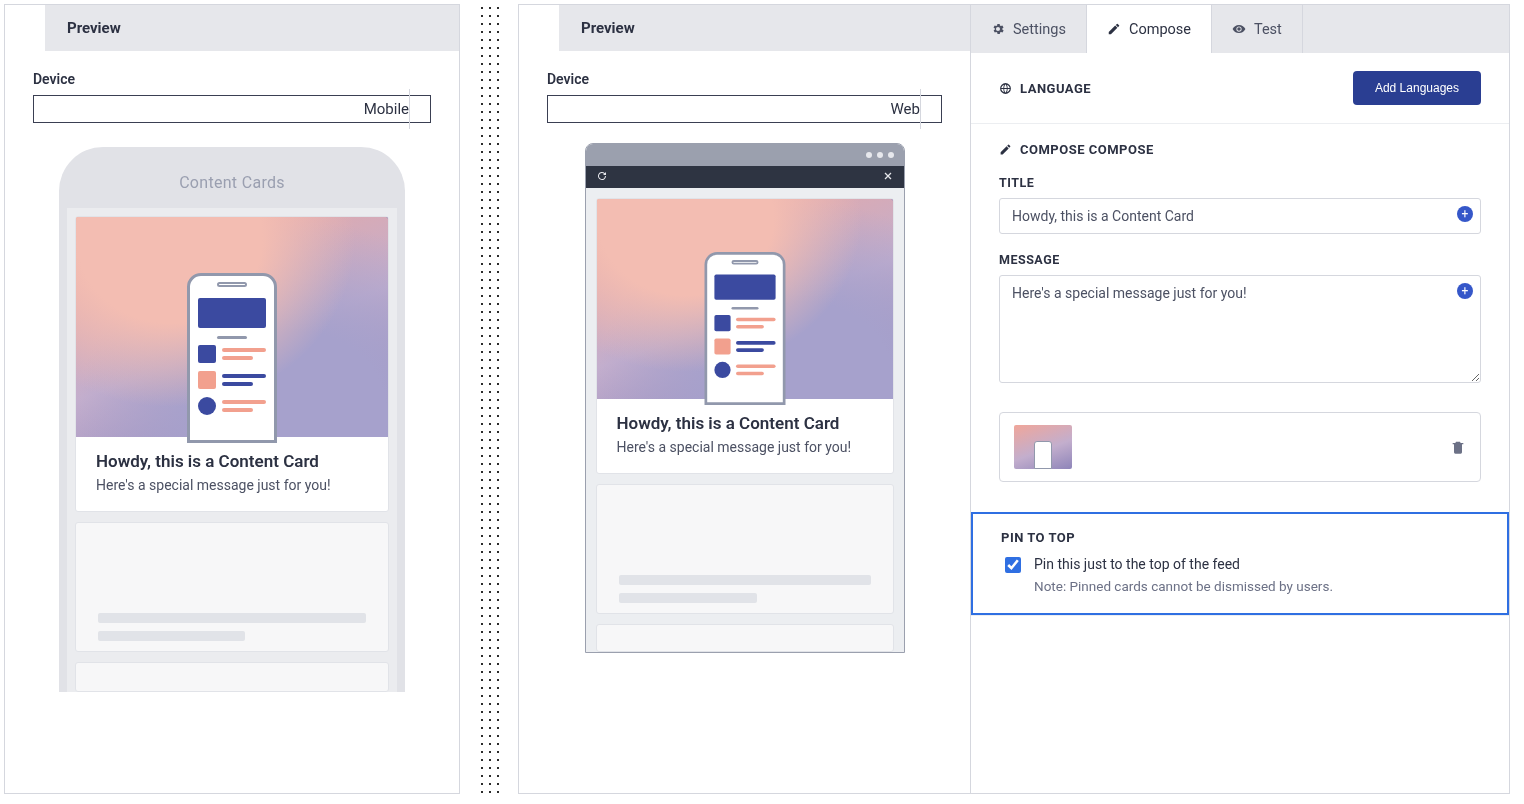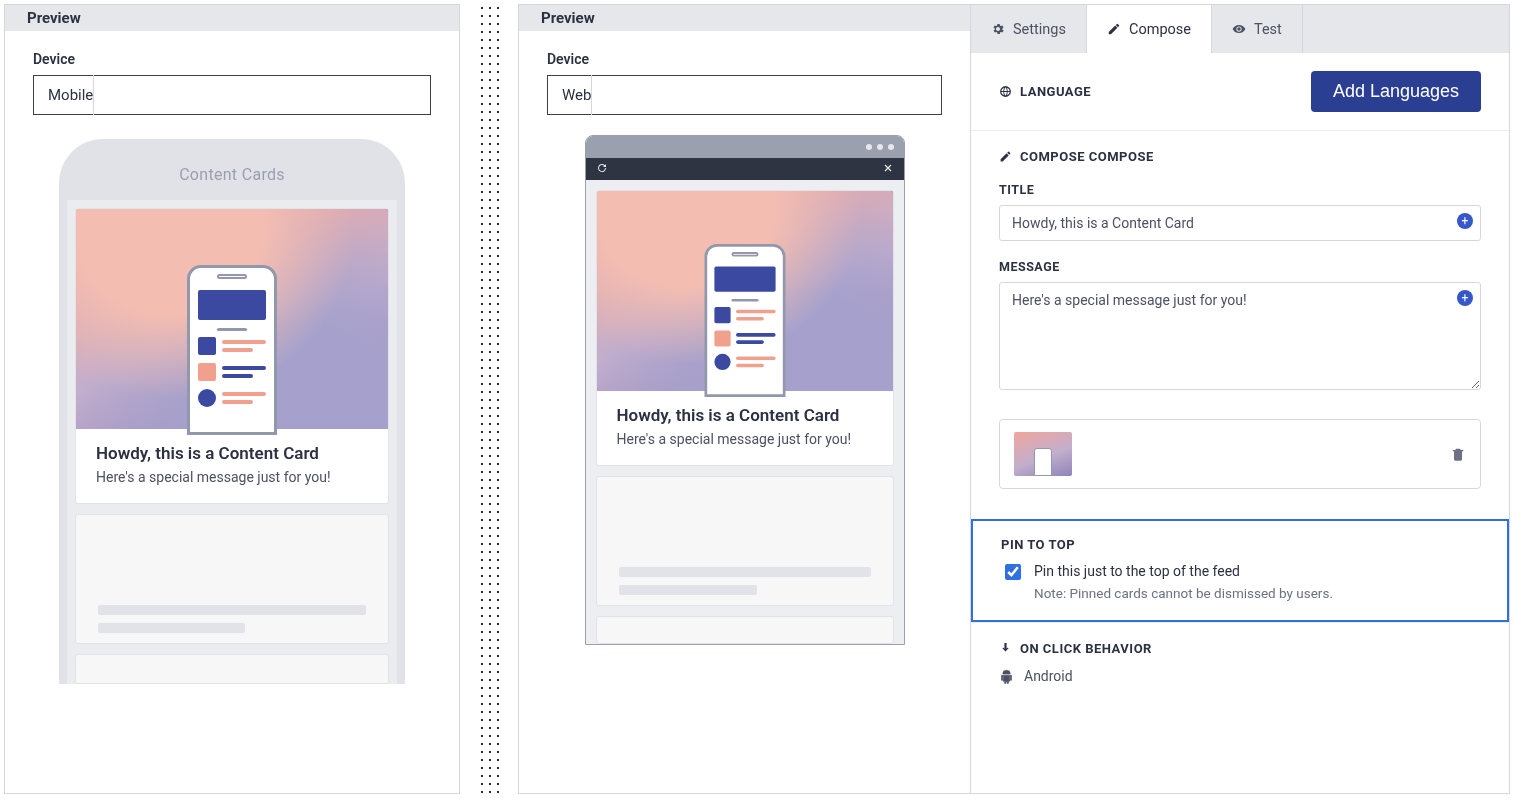--- a/index.html
+++ b/index.html
@@ -18,39 +18,40 @@
   
   .panel {
     border: 1px solid #d5d7de;
     background: #fff;
     display: flex;
     flex-direction: column;
     overflow: hidden;
   }
   .panel-header {
     background: #e6e7eb;
-    padding: 4px 22px;
+    padding: 14px 22px;
     font-weight: 700;
     font-size: 15px;
     color: #2c3142;
+    margin-left: 40px;
   }
   .panel-body { padding: 20px 28px 0; }
   .label {
     font-weight: 600;
     font-size: 14px;
     color: #2c3142;
     margin-bottom: 8px;
   }
   
   .select {
     display: flex;
     align-items: center;
-    justify-content: flex-start;
+    justify-content: flex-end;
     border: 1px solid #3a3f52;
-    height: 40px;
+    height: 28px;
     padding: 12px 14px;
     background: #fff;
     cursor: pointer;
   }
   .select .value { color: #2c3142; font-size: 15px; }
   .caret {
     width: 20px; height: 40px; display:flex; align-items:center; justify-content:center;
     border-left: 1px solid #d5d7de;
     margin-right: -14px;
     padding: 0 10px;
@@ -184,21 +185,21 @@
   .ed-section { padding: 18px 28px 0; border-bottom:1px solid #eceef1;}
   .ed-section.last { border-bottom:none; padding-bottom: 22px;}
   .section-head {
     font-weight:700; font-size:13px; letter-spacing:.5px;
     display:flex; align-items:center; gap:8px; color:#2c3142;
   }
   .section-head svg { width:13px;height:13px;fill:#2c3142;}
   .lang-row { display:flex; justify-content:space-between; align-items:center; padding-bottom:18px;}
   .btn-primary {
     background:#2a3e92; color:#fff; border:none; border-radius:4px;
-    padding: 10px 22px; font-size:18px; cursor:pointer;
+    padding: 10px 22px; font-size:12px; cursor:pointer;
   }
   .form-label {
     font-weight:700; font-size:12.5px; letter-spacing:.5px;
     margin: 18px 0 8px; color:#2c3142;
   }
   .input-wrap { position:relative; }
   .input-wrap input, .input-wrap textarea {
     width:100%;
     border:1px solid #d5d7de; border-radius:3px;
     padding: 9px 34px 9px 12px;
@@ -474,31 +475,17 @@
           <label class="check-row">
             <input type="checkbox" checked="" style="">
             <span class="txt">
               <span>Pin this just to the top of the feed</span>
               <span class="note">Note: Pinned cards cannot be dismissed by users.</span>
             </span>
           </label>
         </div>
       </div>
 
-      <div class="ed-section last">
-        <div class="section-head">
-          <svg viewBox="0 0 24 24">
-              <path d="M10 2v10.6l-2.3-2.3-1.4 1.4L12 17.4l5.7-5.7-1.4-1.4L14 12.6V2z"></path>
-            </svg>
-          <span>ON CLICK BEHAVIOR</span>
-        </div>
-        <div class="platform-row">
-          <svg viewBox="0 0 24 24">
-              <path d="M6 8a6 6 0 0 1 12 0H6zm-2 2h2v8H4zm16 0h-2v8h2zM7 10h10v9a1 1 0 0 1-1 1h-1v3h-2v-3h-2v3H9v-3H8a1 1 0 0 1-1-1zM8.5 4L7 2.5M15.5 4L17 2.5" stroke="#4c5163" stroke-width="1" fill="#4c5163"></path>
-            </svg>
-          <span>Android</span>
-        </div>
-      </div>
 
     </div>
   </div>
 
 </div>
 
 </body></html>

